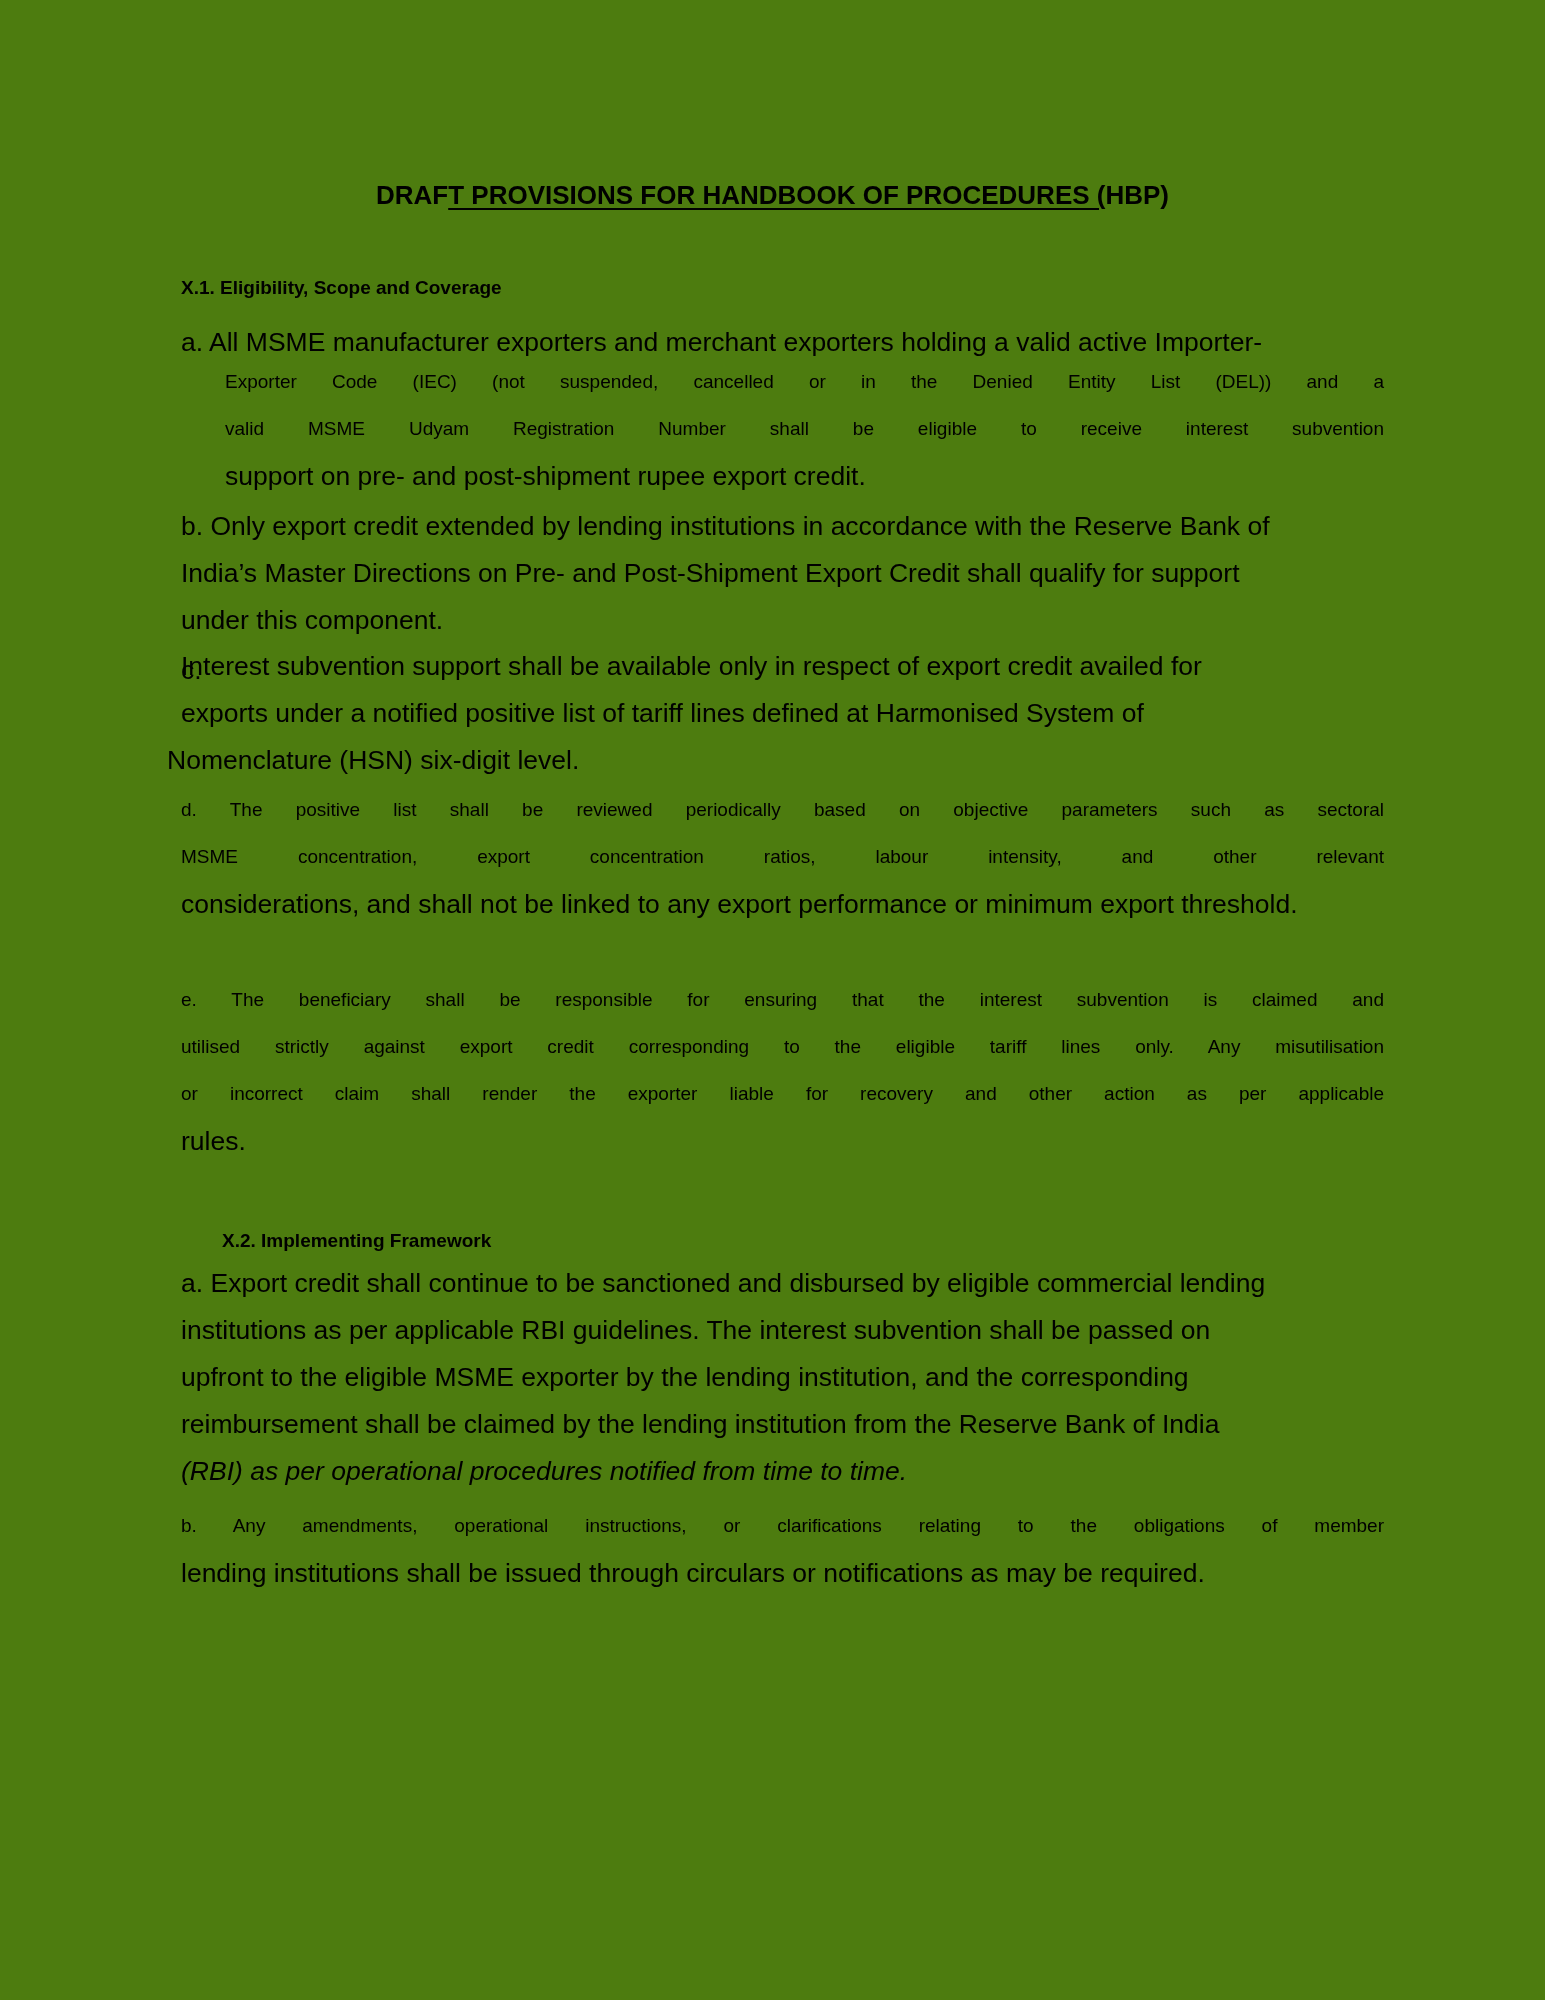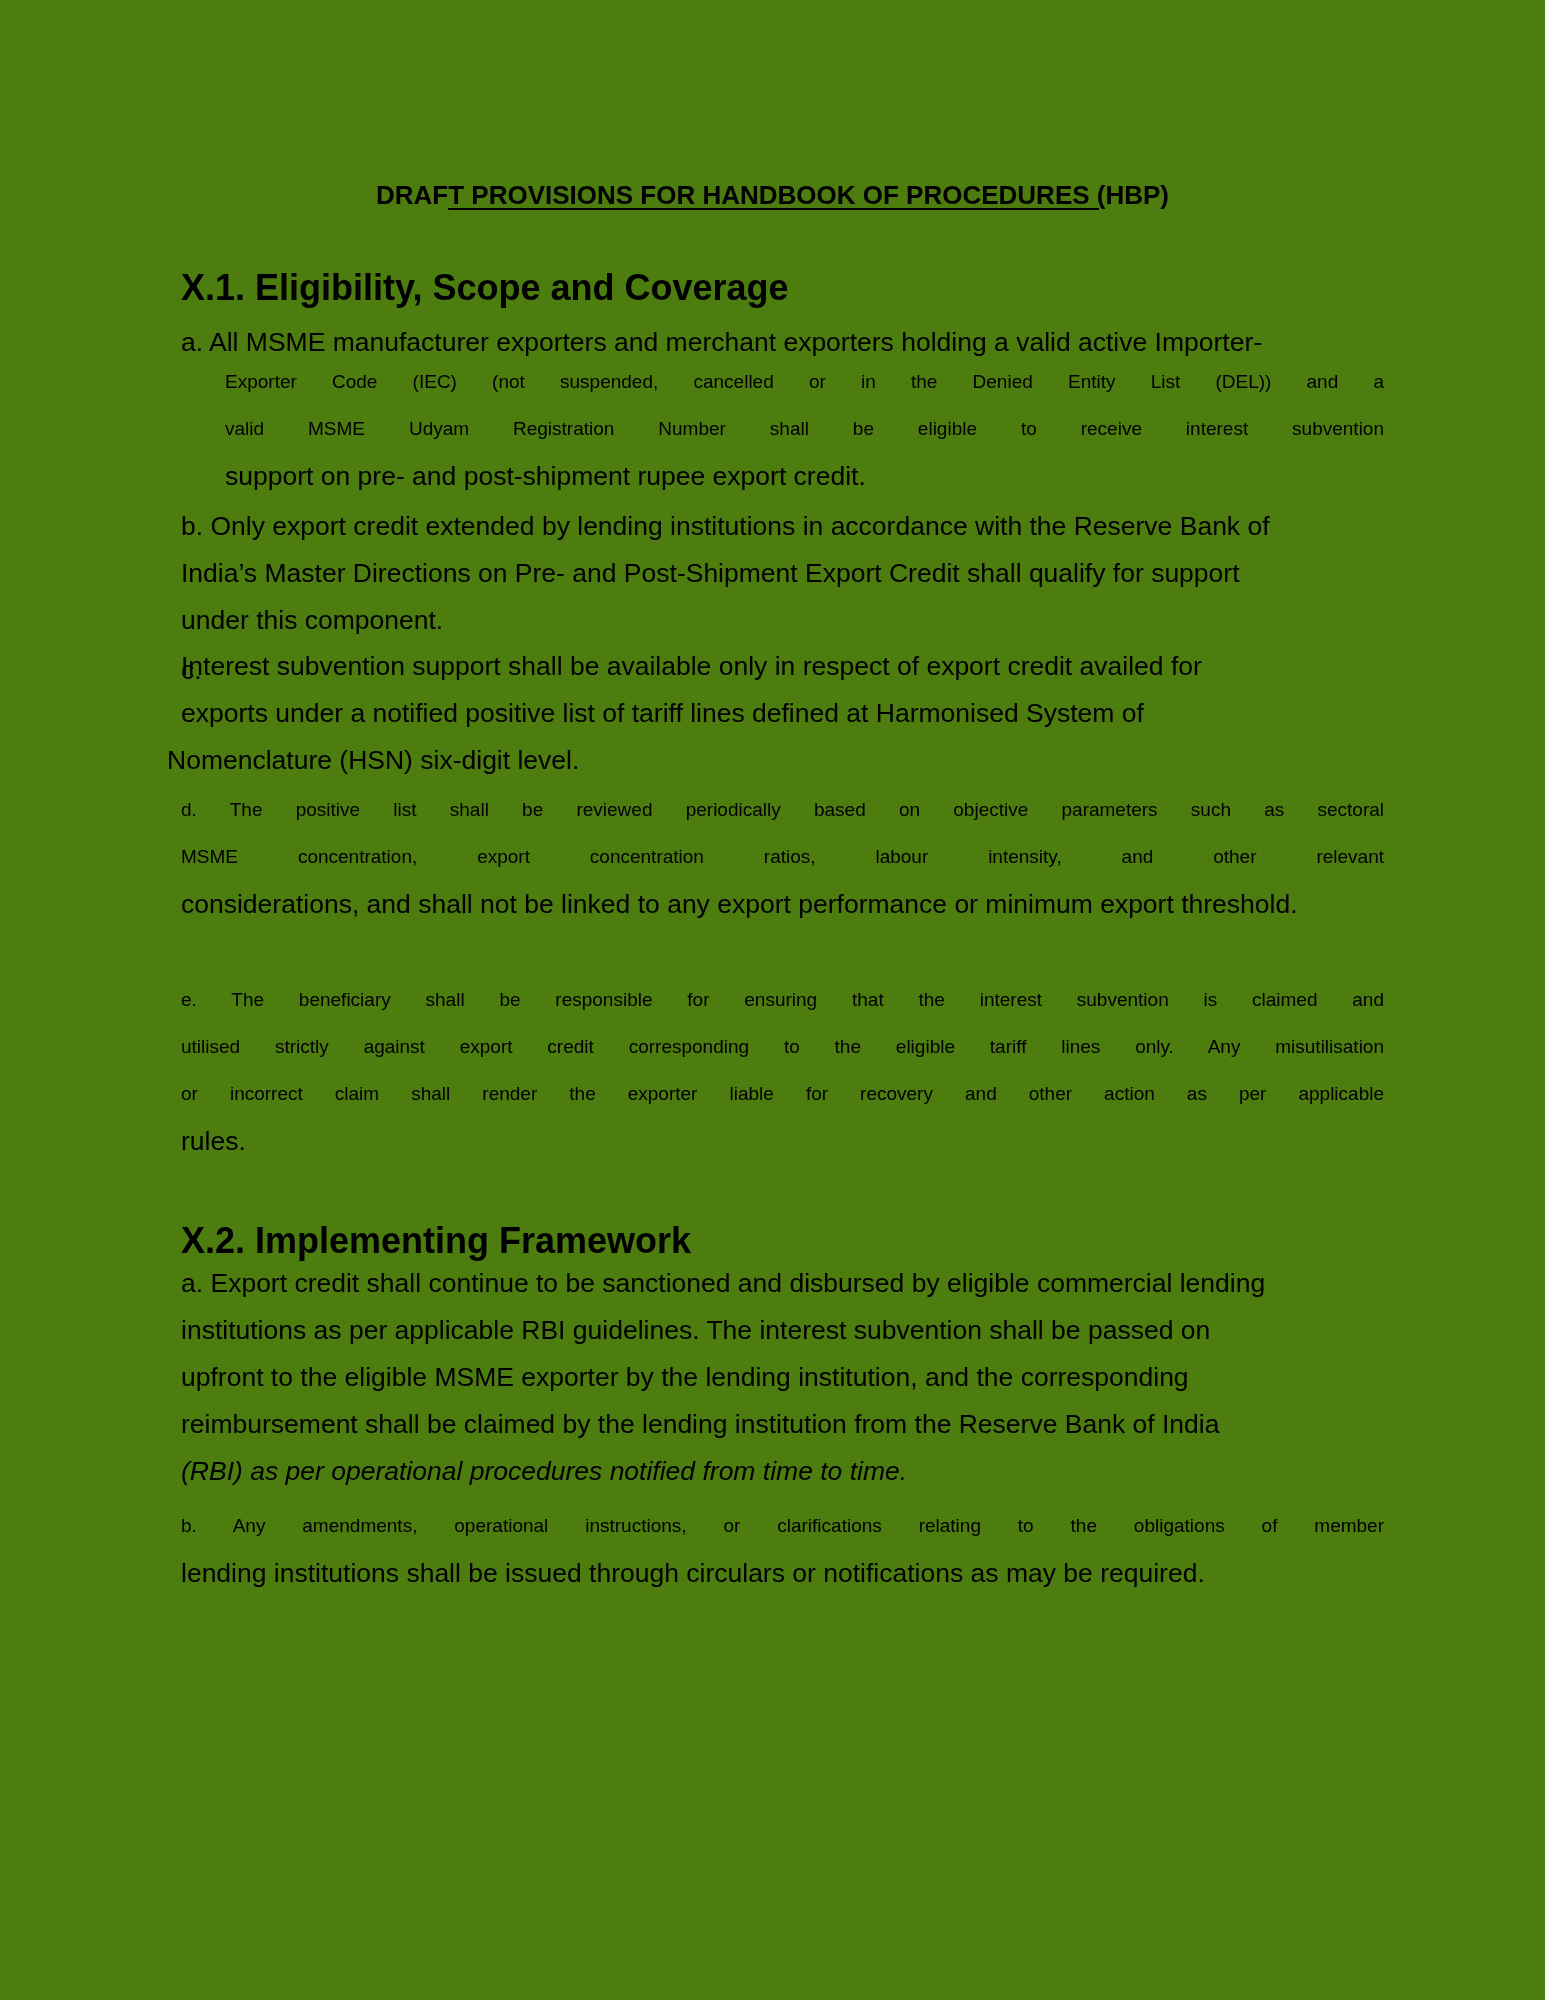--- a/index.html
+++ b/index.html
@@ -33,21 +33,21 @@
     }
     .title .u {
       text-decoration: underline;
       text-decoration-thickness: 2px;
       text-underline-offset: 4px;
     }
     .heading {
       position: absolute;
       left: 181px;
       font-weight: bold;
-      font-size: 36px;
+      font-size: 19px;
       line-height: 32px;
       white-space: nowrap;
     }
     .line {
       position: absolute;
       font-size: 26.5px;
       line-height: 32px;
       white-space: nowrap;
     }
     .just {
@@ -89,21 +89,21 @@
 
   <div class="just" style="left:181px; top:794px; width:1203px;">d. The positive list shall be reviewed periodically based on objective parameters such as sectoral</div>
   <div class="just" style="left:181px; top:841px; width:1203px;">MSME concentration, export concentration ratios, labour intensity, and other relevant</div>
   <div class="line" style="left:181px; top:888px;">considerations, and shall not be linked to any export performance or minimum export threshold.</div>
 
   <div class="just" style="left:181px; top:984px; width:1203px;">e. The beneficiary shall be responsible for ensuring that the interest subvention is claimed and</div>
   <div class="just" style="left:181px; top:1031px; width:1203px;">utilised strictly against export credit corresponding to the eligible tariff lines only. Any misutilisation</div>
   <div class="just" style="left:181px; top:1078px; width:1203px;">or incorrect claim shall render the exporter liable for recovery and other action as per applicable</div>
   <div class="line" style="left:181px; top:1125px;">rules.</div>
 
-  <div class="heading" style="top:1225px;">X.2. Implementing Framework</div>
+  <div class="heading" style="top:1225px;margin-left:41px;">X.2. Implementing Framework</div>
 
   <div class="line" style="left:181px; top:1267px;">a. Export credit shall continue to be sanctioned and disbursed by eligible commercial lending</div>
   <div class="line" style="left:181px; top:1314px;">institutions as per applicable RBI guidelines. The interest subvention shall be passed on</div>
   <div class="line" style="left:181px; top:1361px;">upfront to the eligible MSME exporter by the lending institution, and the corresponding</div>
   <div class="line" style="left:181px; top:1408px;">reimbursement shall be claimed by the lending institution from the Reserve Bank of India</div>
   <div class="line" style="left:181px; top:1455px;font-style:italic;">(RBI) as per operational procedures notified from time to time.</div>
 
   <div class="just" style="left:181px; top:1510px; width:1203px;">b. Any amendments, operational instructions, or clarifications relating to the obligations of member</div>
   <div class="line" style="left:181px; top:1557px;">lending institutions shall be issued through circulars or notifications as may be required.</div>
 

